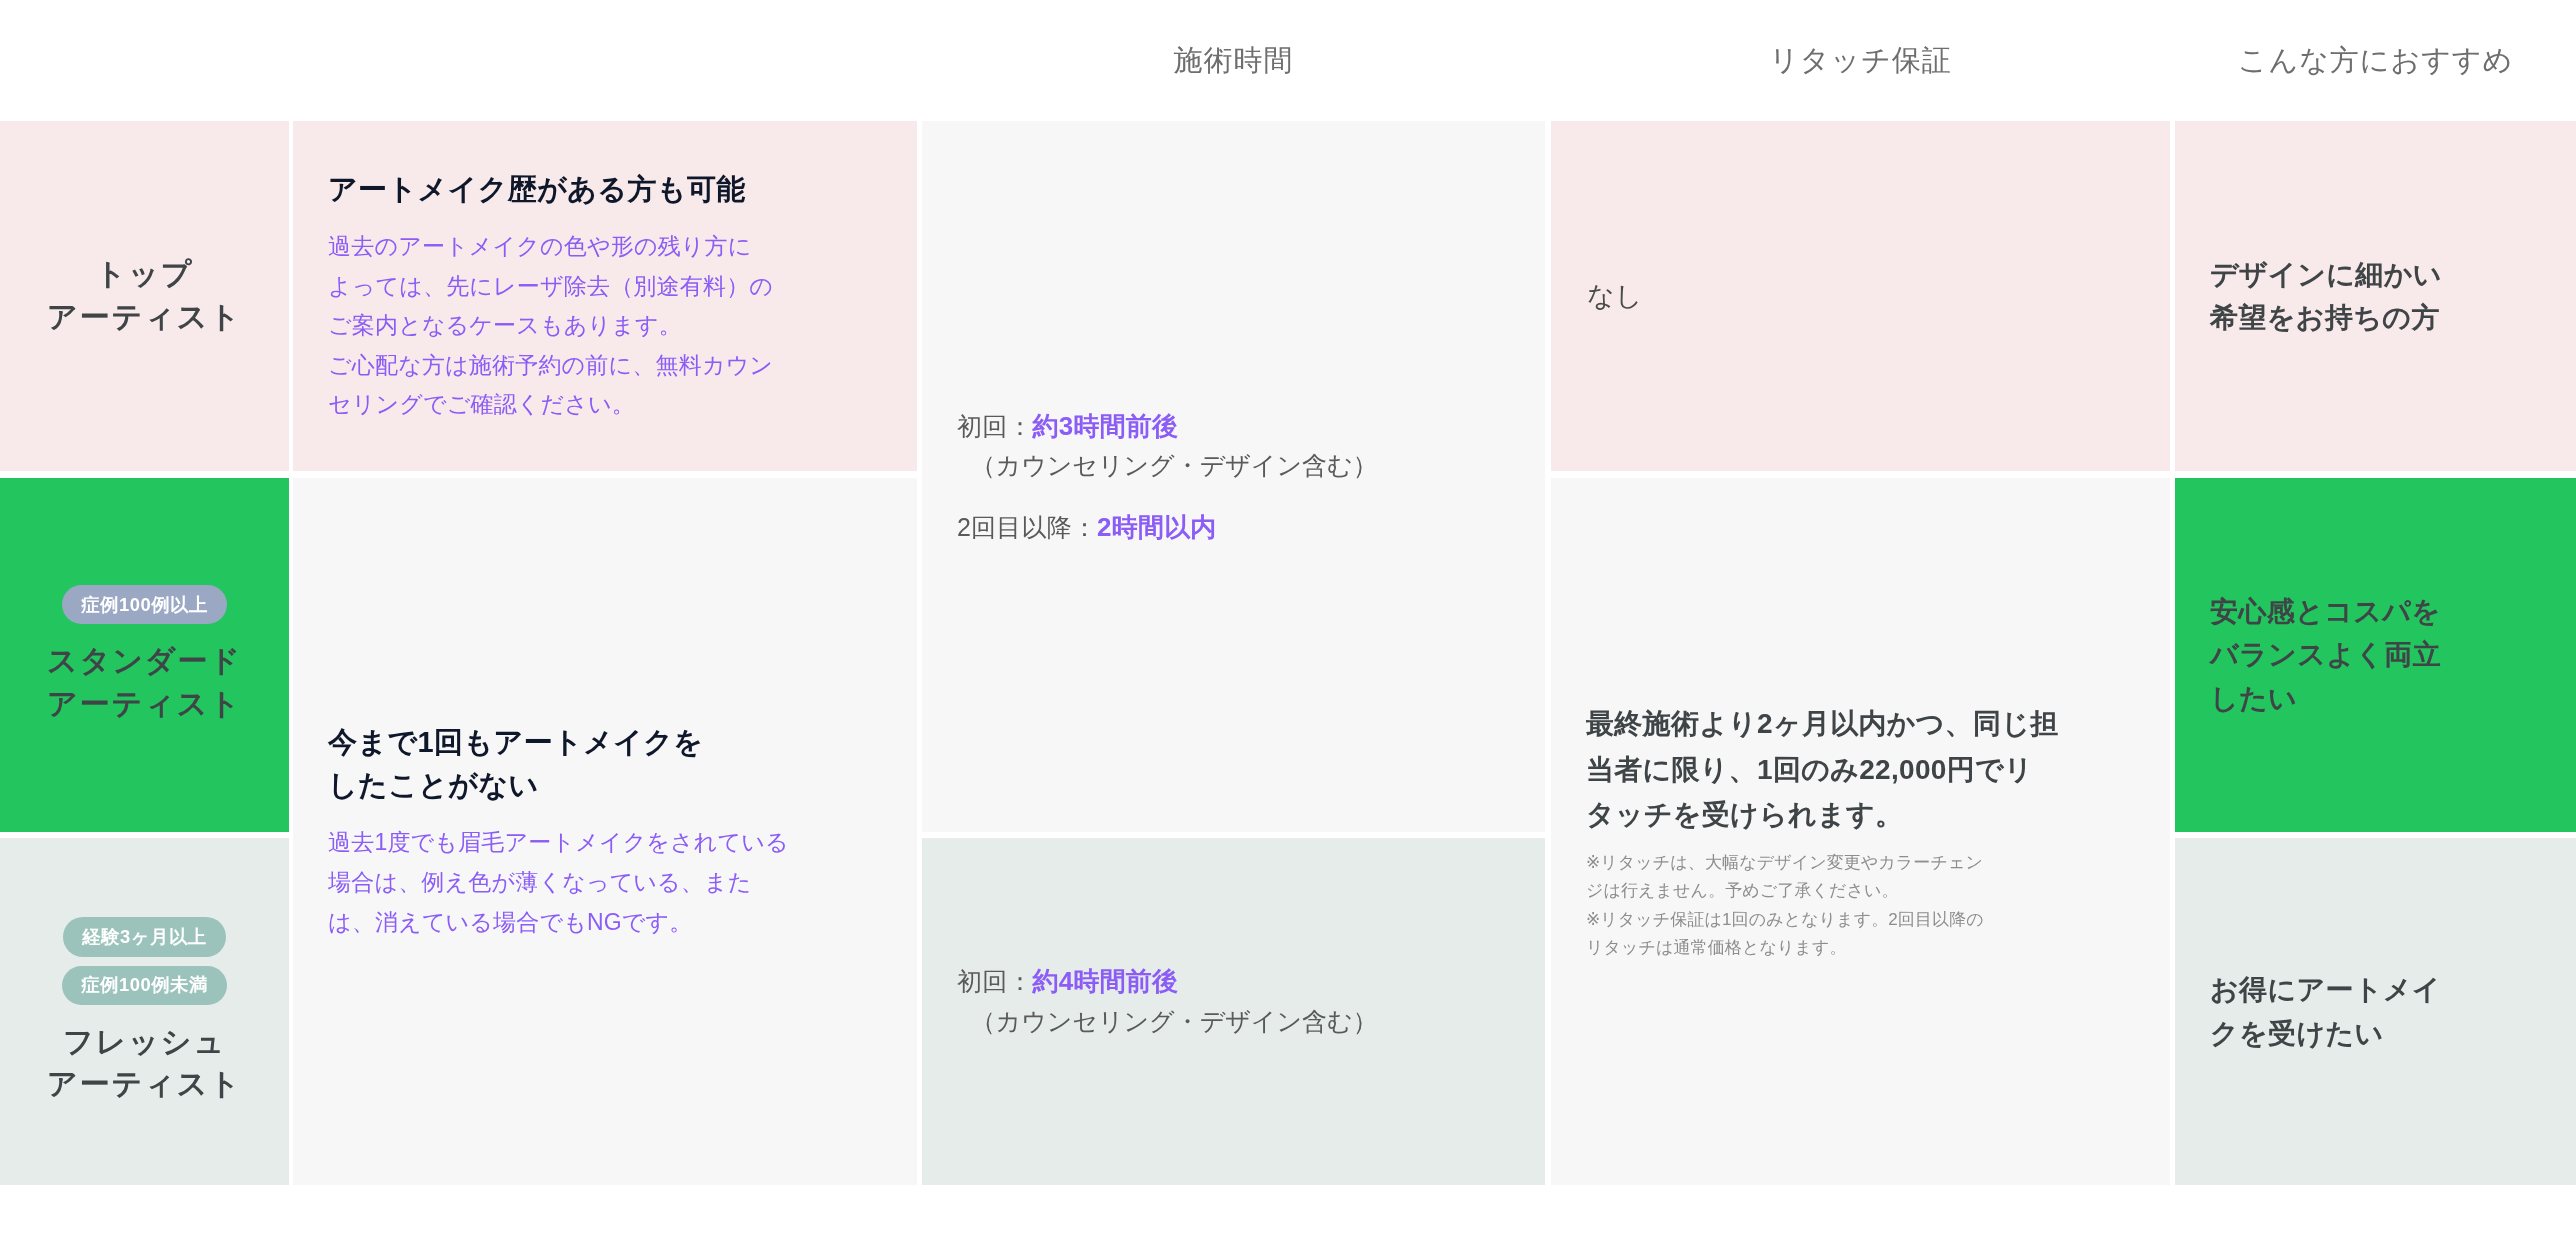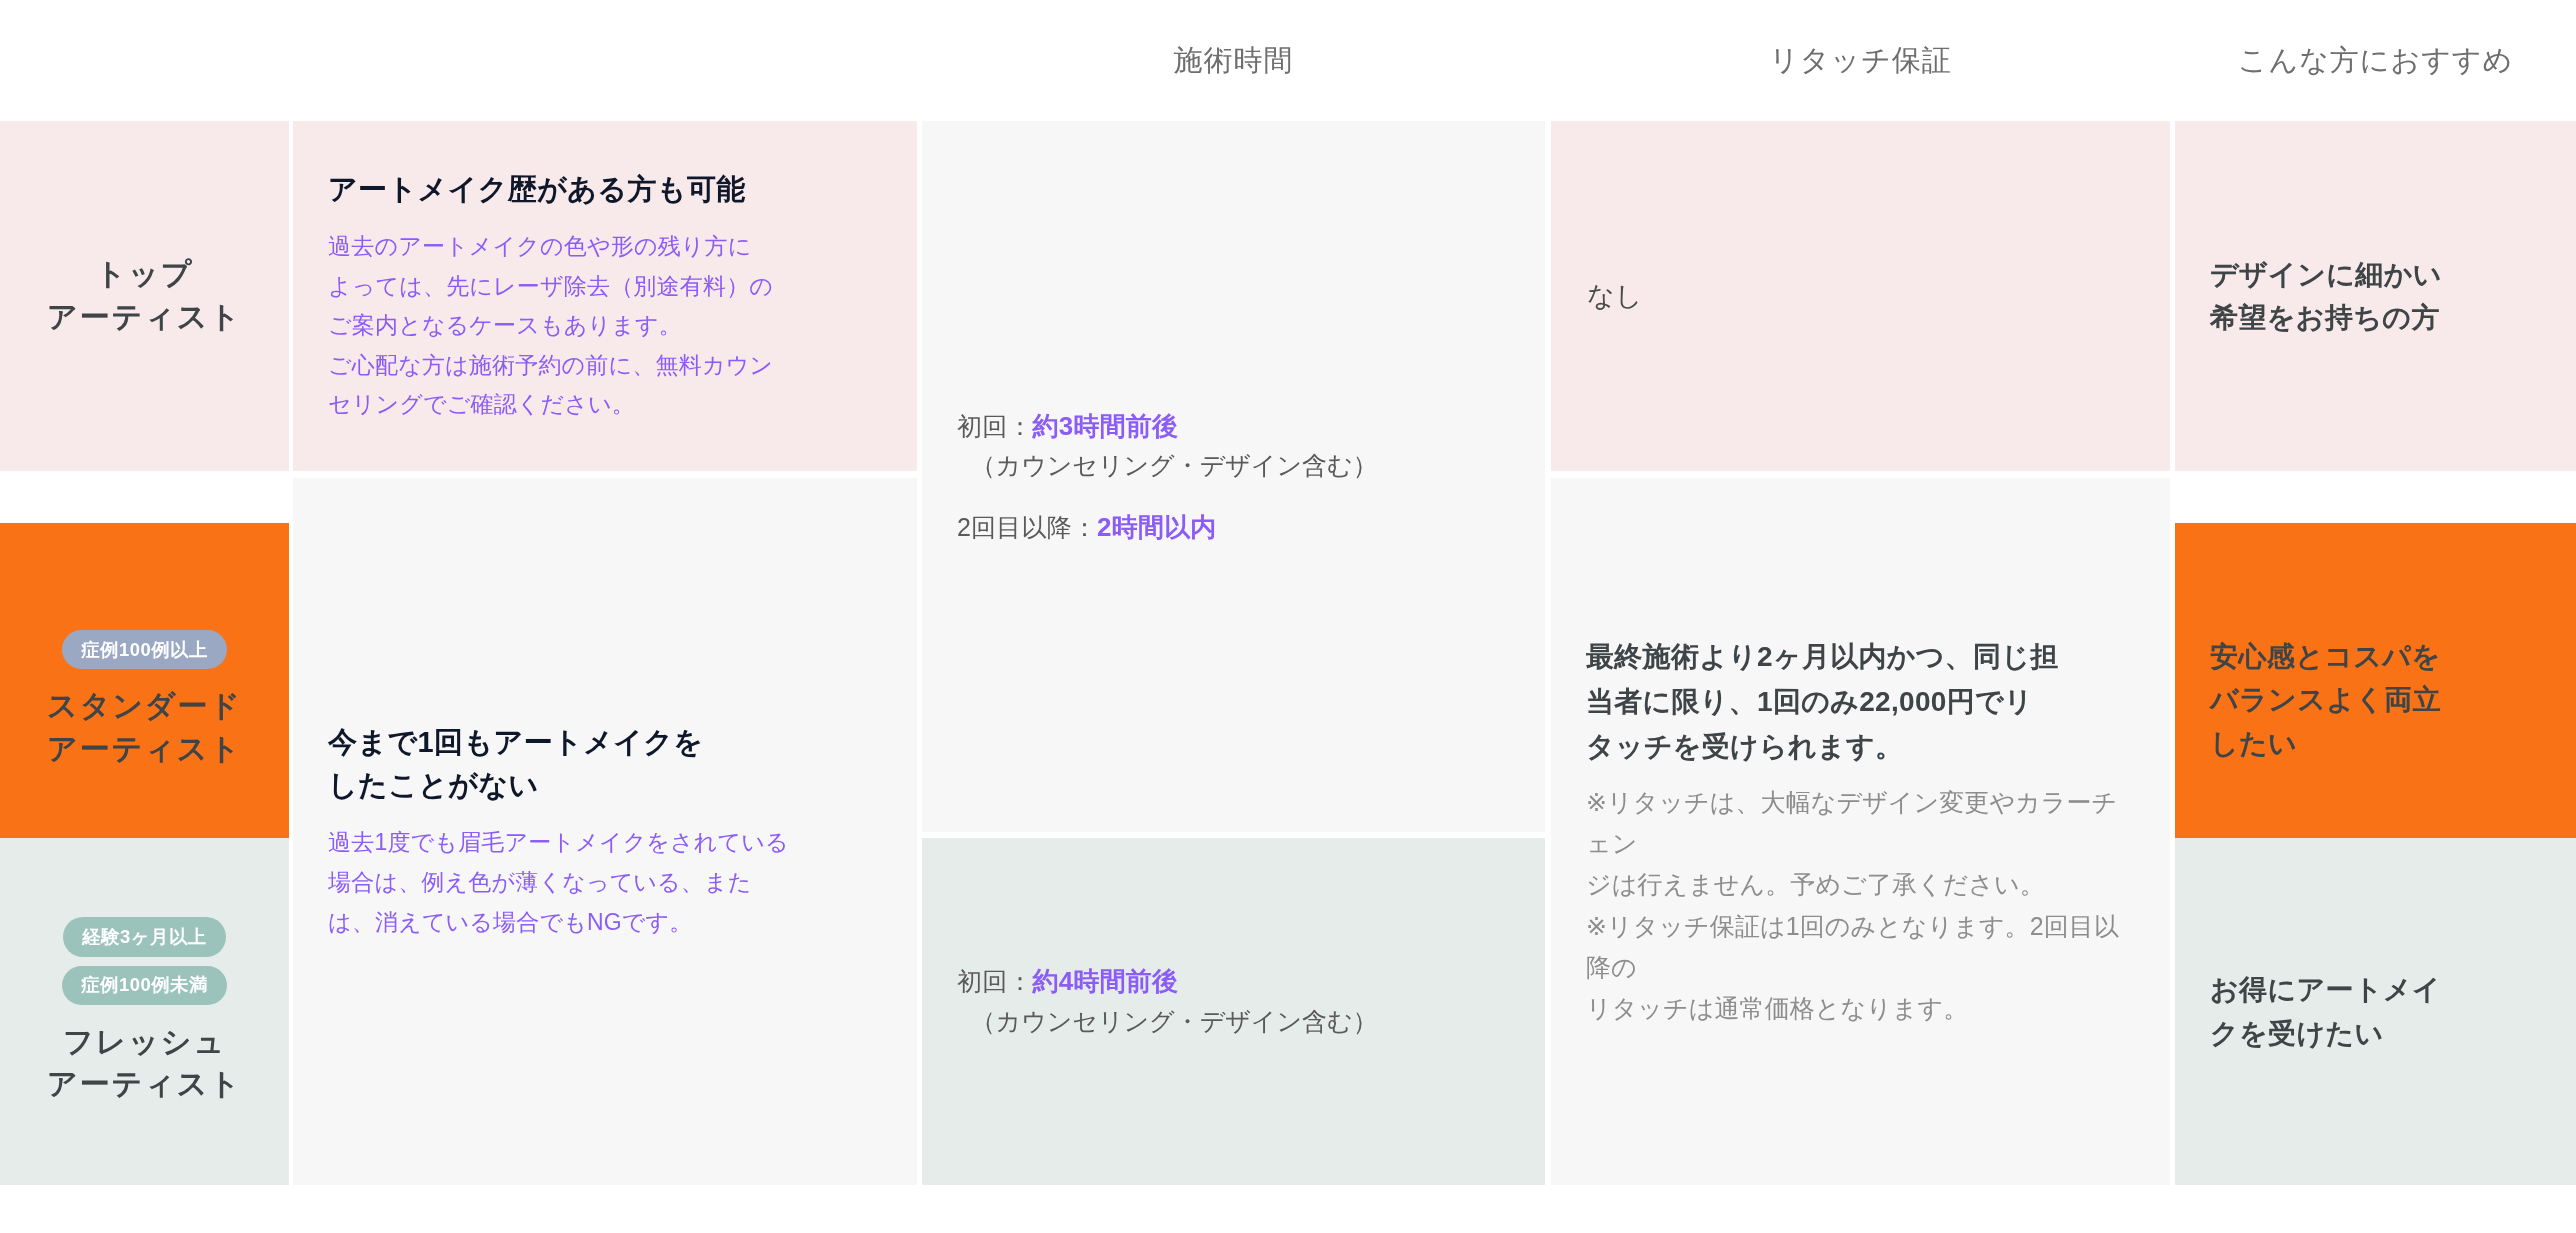--- a/index.html
+++ b/index.html
@@ -26,21 +26,21 @@
   }
   
   .cell{
     position:absolute;
     box-sizing:border-box;
     display:flex;
     flex-direction:column;
     justify-content:center;
   }
   .bg-pink{background:#f8eaea;}
-  .bg-blue{background:#f97316;margin-top:45px;}
+  .bg-blue{background:#22c55e;}
   .bg-green{background:#e6ecea;}
   .bg-gray{background:#f7f7f8;}
 
   
   .artist{
     align-items:center;
     text-align:center;
   }
   .artist-name{
     font-size:30px;
@@ -76,21 +76,21 @@
     letter-spacing:0.4px;
   }
   .body{
     font-size:23px;
     color:#8b5cf6;
     line-height:1.72;
     letter-spacing:0.2px;
     margin-top:15.5px;
   }
   .note{
-    font-size:25px;
+    font-size:17px;
     color:#8d8d8d;
     line-height:1.65;
     letter-spacing:0.1px;
     margin-top:12px;
   }
   .time-line{
     font-size:25px;
     color:#5a5a5a;
     line-height:1.55;
     letter-spacing:0.2px;

